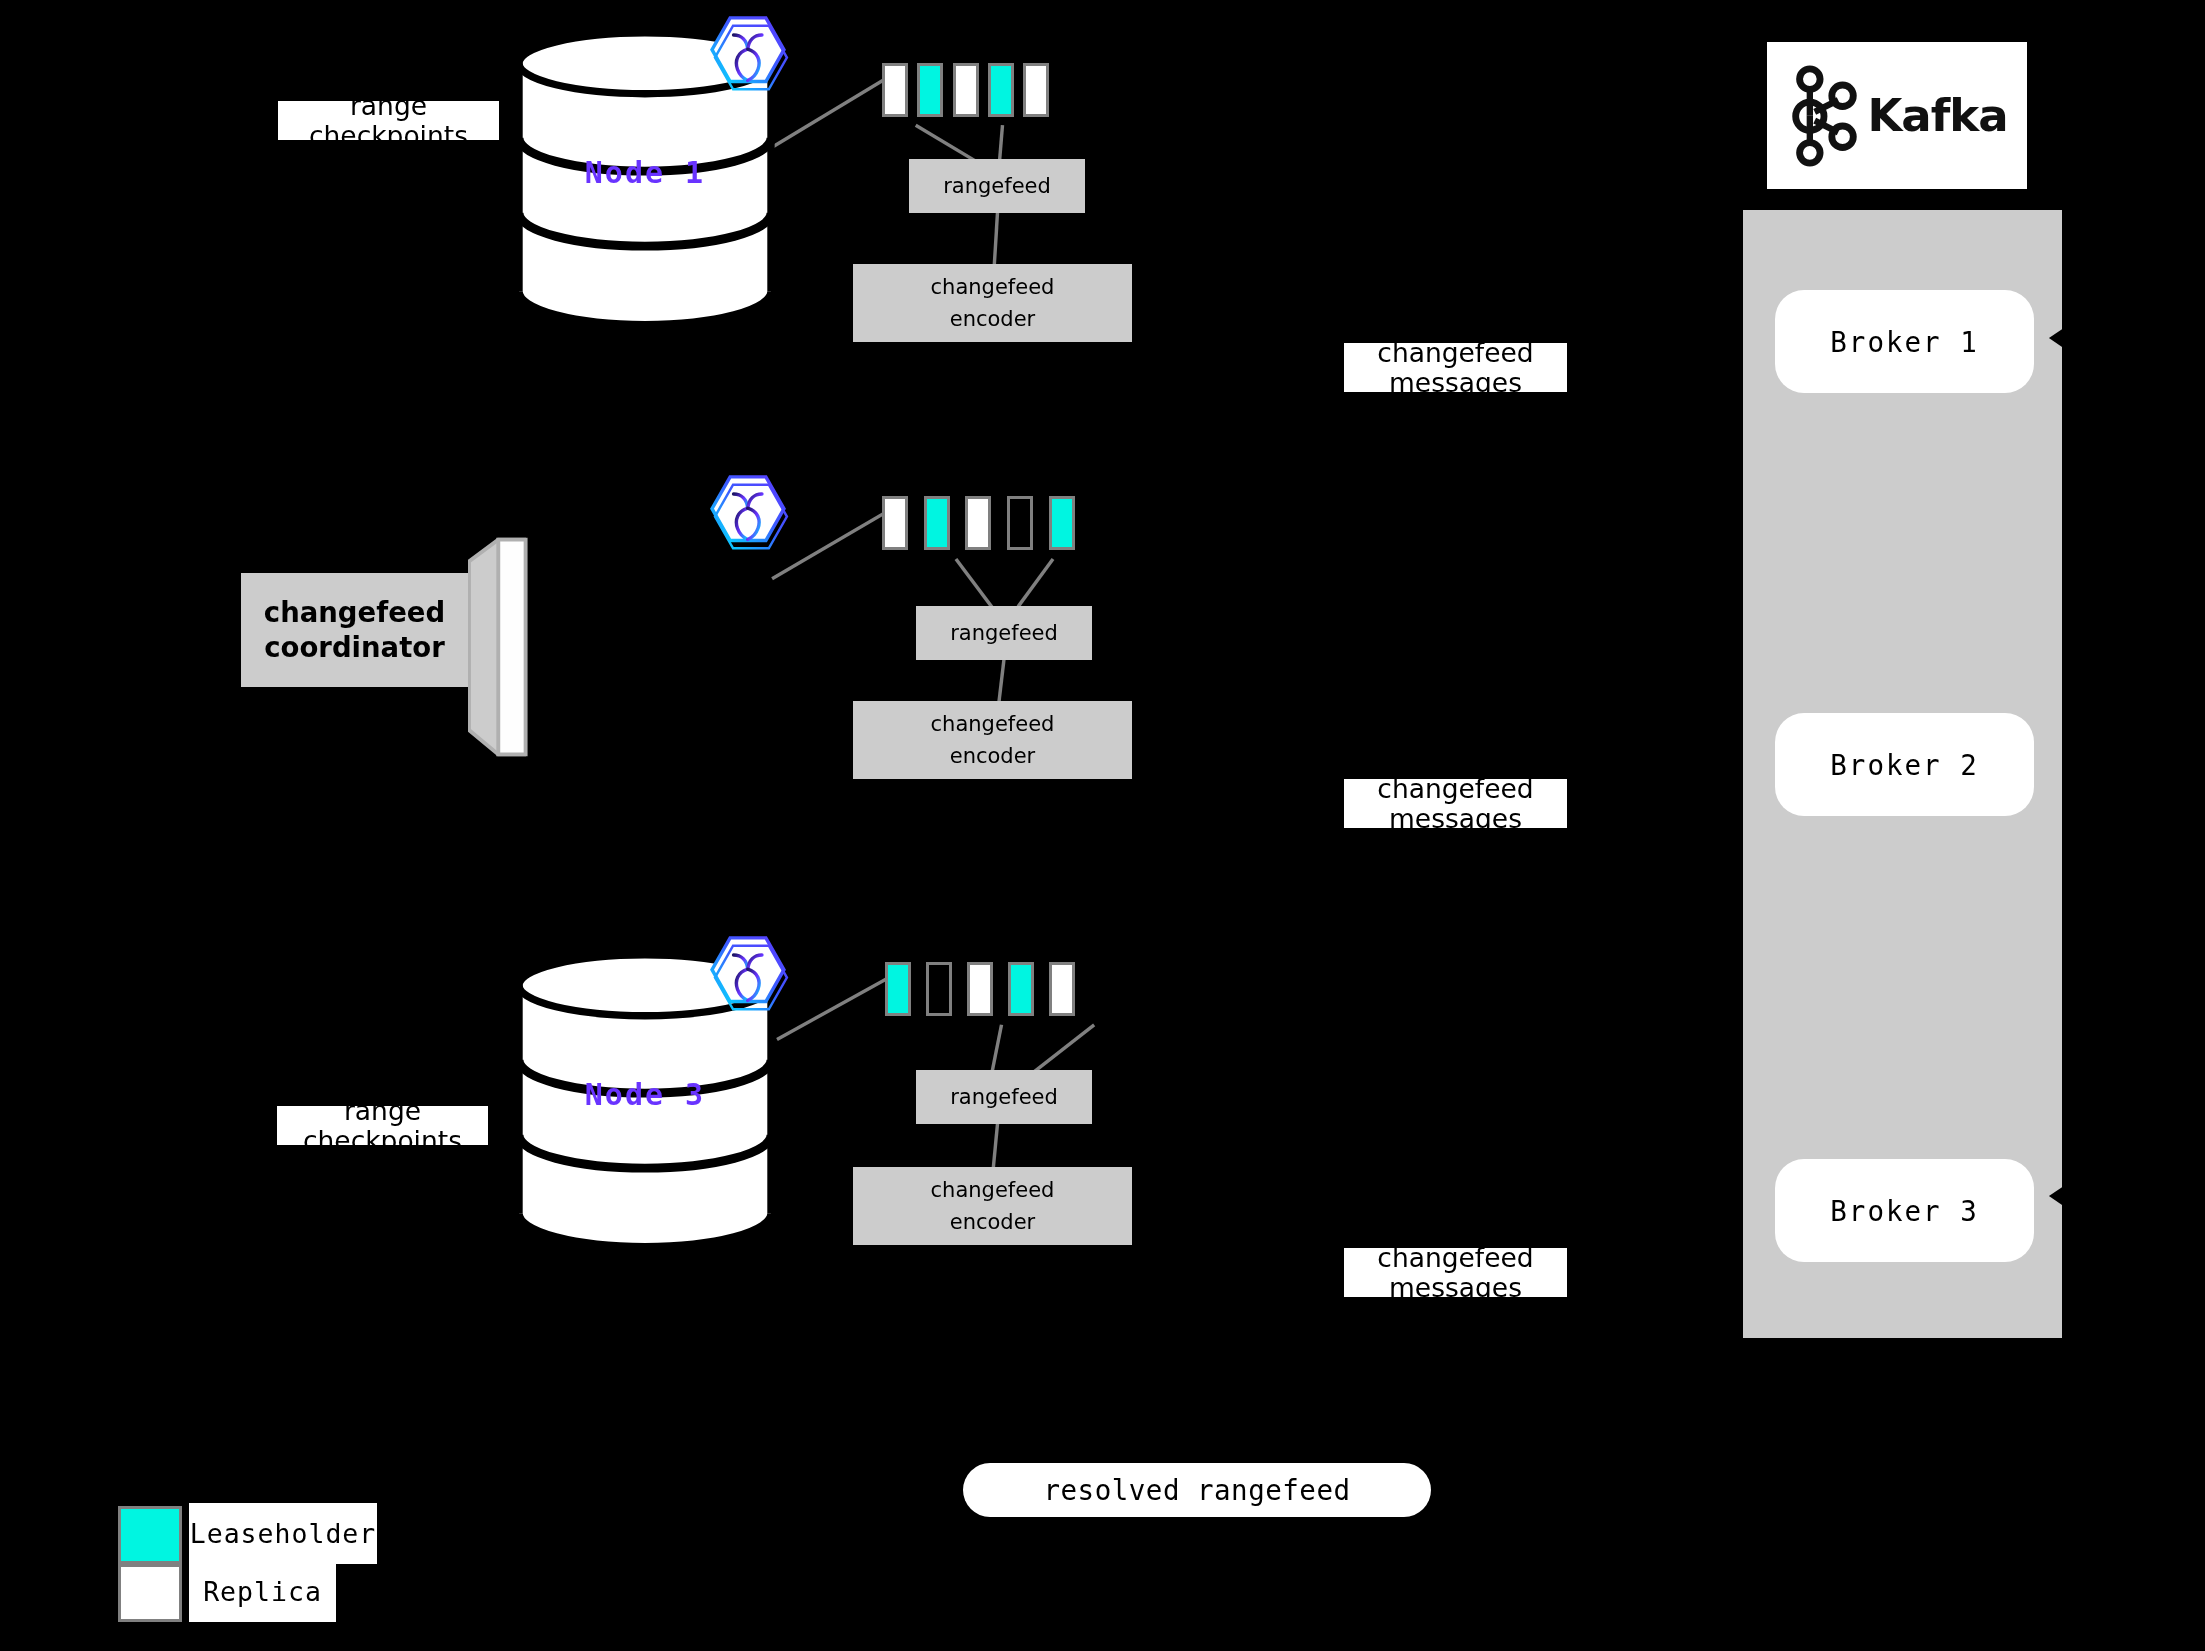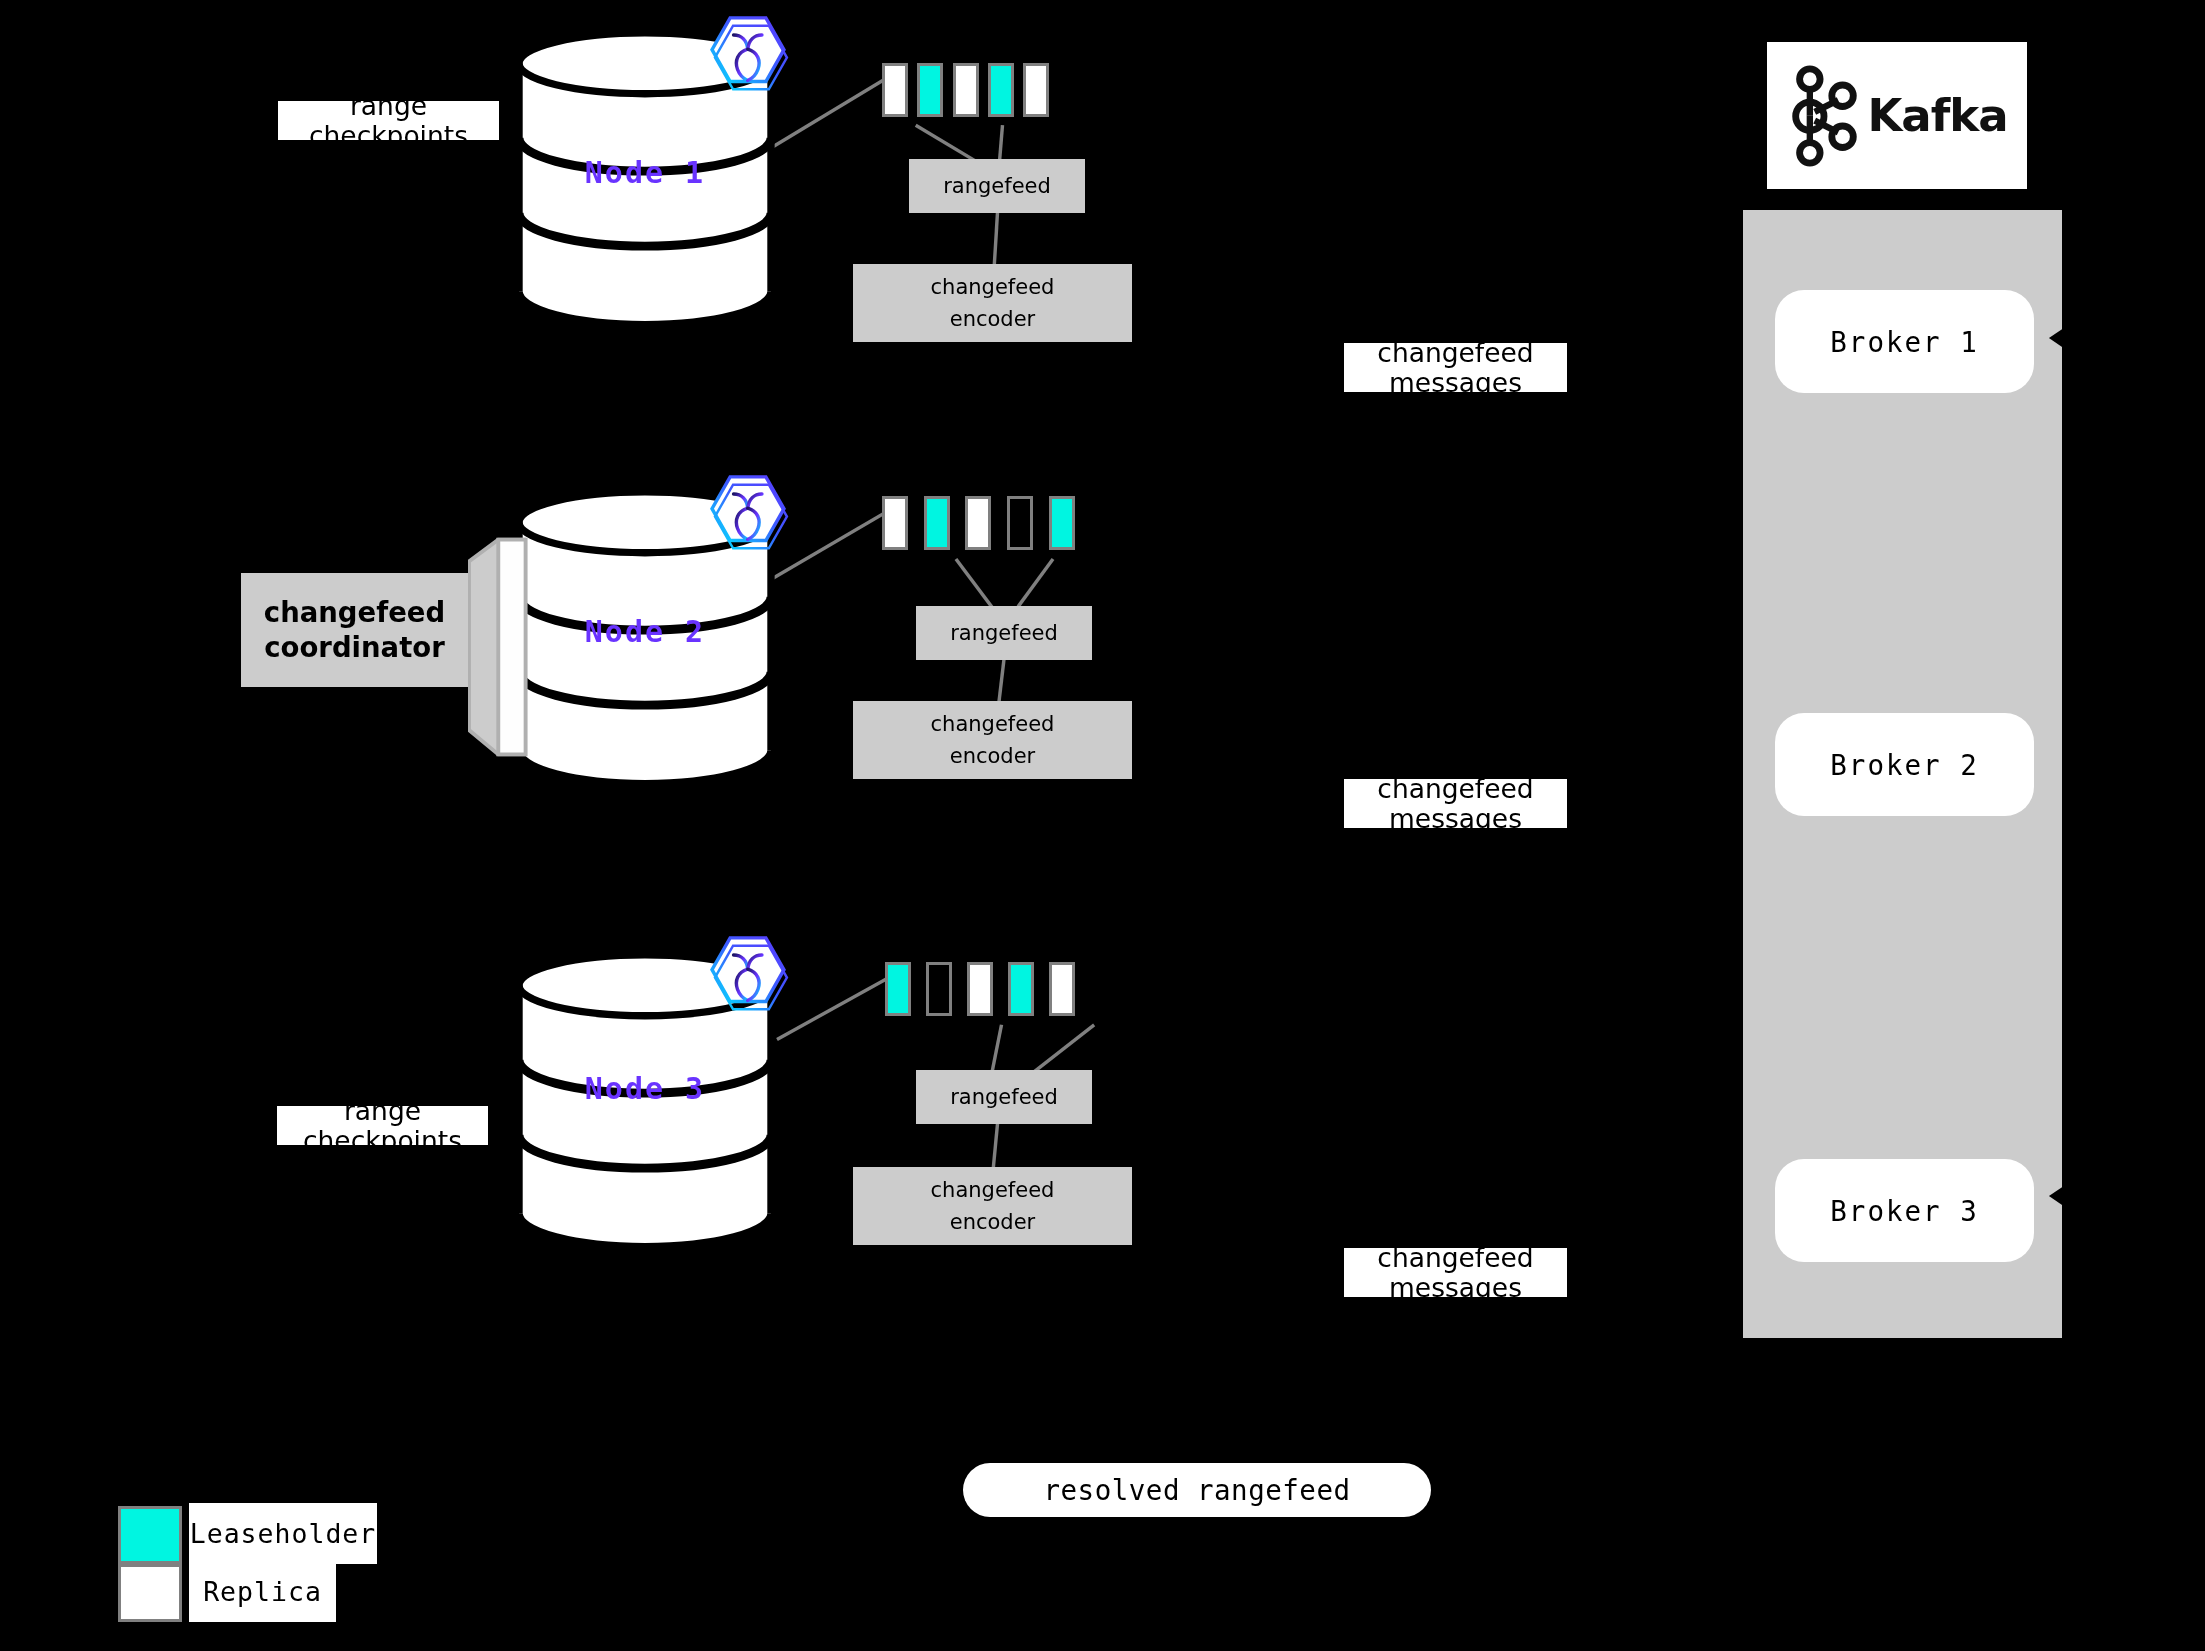--- a/index.html
+++ b/index.html
@@ -165,32 +165,20 @@
   <div class="graybox abs" style="left:853px;top:264px;width:279px;height:78px;">
     <span>changefeed</span>
     <span>encoder</span>
   </div>
 
   <div class="chip abs" style="left:278px;top:101px;width:221px;height:39px;">
     <span>range</span>
     <span>checkpoints</span>
   </div>
 
-  <div class="cyl abs" style="left:515px;top:488px;width:260px;height:299px;">
-    <svg width="260" height="299" viewBox="0 0 530 610">
-      <path d="M 8 70 L 8 535 A 257 68 0 0 0 522 535 L 522 70 Z" fill="#fff"></path>
-      <ellipse cx="265" cy="70" rx="257" ry="62" fill="#fff" stroke="#000" stroke-width="15"></ellipse>
-      <path d="M 8 535 A 257 68 0 0 0 522 535" fill="none" stroke="#000" stroke-width="15"></path>
-      <line x1="8" y1="70" x2="8" y2="535" stroke="#000" stroke-width="15"></line>
-      <line x1="522" y1="70" x2="522" y2="535" stroke="#000" stroke-width="15"></line>
-      <path d="M 8 222 A 257 68 0 0 0 522 222" fill="none" stroke="#000" stroke-width="18"></path>
-      <path d="M 8 375 A 257 68 0 0 0 522 375" fill="none" stroke="#000" stroke-width="18"></path>
-    </svg>
-    <div class="nodelabel" style="top:126px;">Node 2</div>
-  </div>
   <div class="abs" style="left:705px;top:471px;width:86px;height:93px;">
     <svg width="86" height="93" viewBox="0 0 175 190">
       <polygon points="51,12 124,12 161,77 124,142 51,142 14,77" fill="#fff" stroke="url(#hx1)" stroke-width="7"></polygon>
       <polygon points="57,28 130,28 167,93 130,158 57,158 20,93" fill="none" stroke="url(#hx1)" stroke-width="5"></polygon>
       <g fill="none" stroke="url(#bg1)" stroke-width="7" stroke-linecap="round">
         <path d="M 58 47 C 74 47 85 58 87 76"></path>
         <path d="M 116 47 C 100 47 89 58 87 76"></path>
         <path d="M 87 76 C 66 82 60 100 66 117 C 71 131 80 137 87 140"></path>
         <path d="M 87 76 C 108 82 114 100 108 117 C 103 131 94 137 87 140"></path>
         <path d="M 87 90 L 87 140"></path>
@@ -225,21 +213,21 @@
   <div class="cyl abs" style="left:515px;top:951px;width:260px;height:299px;">
     <svg width="260" height="299" viewBox="0 0 530 610">
       <path d="M 8 70 L 8 535 A 257 68 0 0 0 522 535 L 522 70 Z" fill="#fff"></path>
       <ellipse cx="265" cy="70" rx="257" ry="62" fill="#fff" stroke="#000" stroke-width="15"></ellipse>
       <path d="M 8 535 A 257 68 0 0 0 522 535" fill="none" stroke="#000" stroke-width="15"></path>
       <line x1="8" y1="70" x2="8" y2="535" stroke="#000" stroke-width="15"></line>
       <line x1="522" y1="70" x2="522" y2="535" stroke="#000" stroke-width="15"></line>
       <path d="M 8 222 A 257 68 0 0 0 522 222" fill="none" stroke="#000" stroke-width="18"></path>
       <path d="M 8 375 A 257 68 0 0 0 522 375" fill="none" stroke="#000" stroke-width="18"></path>
     </svg>
-    <div class="nodelabel" style="top:120px;">Node 3</div>
+    <div class="nodelabel" style="top:126px;">Node 3</div>
   </div>
   <div class="abs" style="left:705px;top:932px;width:86px;height:93px;">
     <svg width="86" height="93" viewBox="0 0 175 190">
       <polygon points="51,12 124,12 161,77 124,142 51,142 14,77" fill="#fff" stroke="url(#hx1)" stroke-width="7"></polygon>
       <polygon points="57,28 130,28 167,93 130,158 57,158 20,93" fill="none" stroke="url(#hx1)" stroke-width="5"></polygon>
       <g fill="none" stroke="url(#bg1)" stroke-width="7" stroke-linecap="round">
         <path d="M 58 47 C 74 47 85 58 87 76"></path>
         <path d="M 116 47 C 100 47 89 58 87 76"></path>
         <path d="M 87 76 C 66 82 60 100 66 117 C 71 131 80 137 87 140"></path>
         <path d="M 87 76 C 108 82 114 100 108 117 C 103 131 94 137 87 140"></path>

